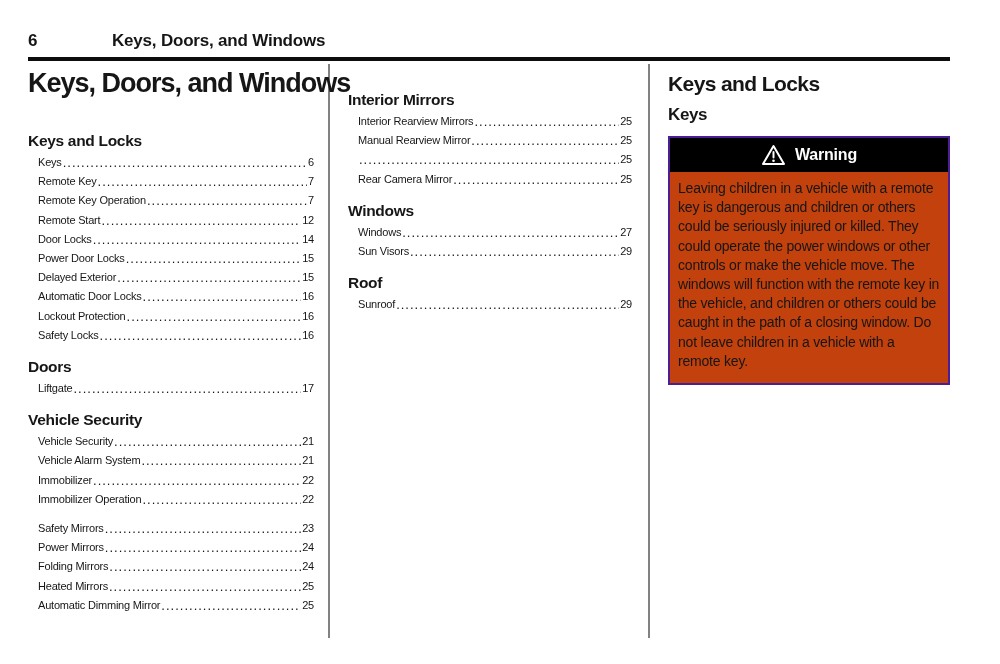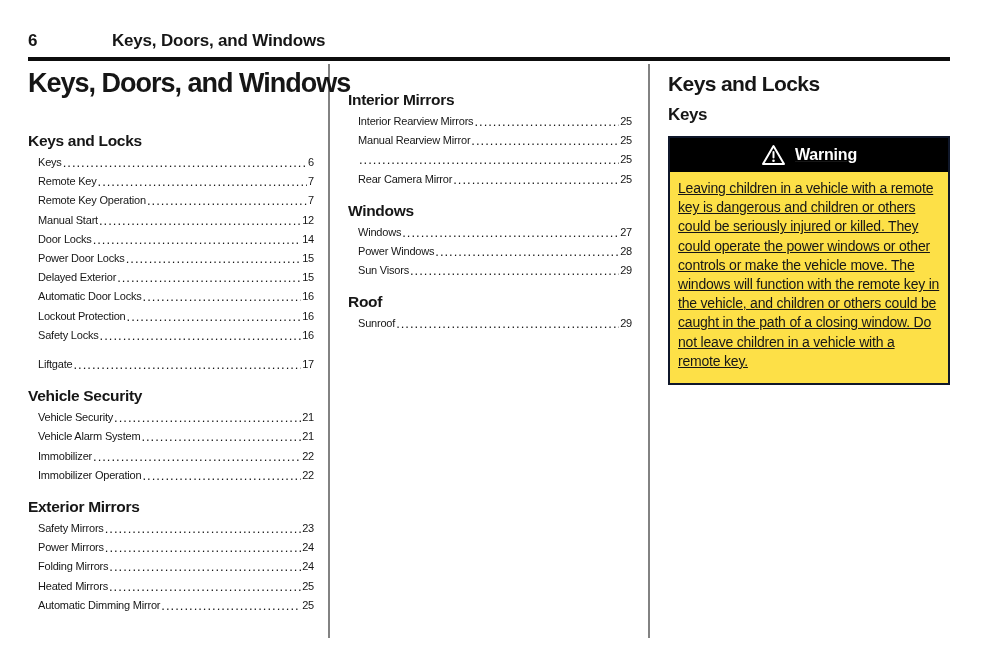--- a/index.html
+++ b/index.html
@@ -106,23 +106,22 @@
     margin-bottom: 9px;
   }
   .article-subsection-title {
     font-weight: bold;
     font-size: 17px;
     letter-spacing: -0.4px;
     line-height: 20px;
     margin-bottom: 11px;
   }
   .warning-box {
-    border: 2px solid #0f172a;
-    background: #fde047;
-    text-decoration: underline;
+    border: 2px solid #4c1d95;
+    background: #c2410c;
   }
   .warning-header {
     background: #000000;
     color: #ffffff;
     height: 34px;
     display: flex;
     align-items: center;
     justify-content: center;
     gap: 9px;
     font-weight: bold;
@@ -169,21 +168,21 @@
             <span class="toc-page">7</span>
           </div>
 
           <div class="toc-entry">
             <span class="toc-label">Remote Key Operation</span>
             <span class="toc-dots"></span>
             <span class="toc-page">7</span>
           </div>
 
           <div class="toc-entry">
-            <span class="toc-label">Manual Start</span>
+            <span class="toc-label">Remote Start</span>
             <span class="toc-dots"></span>
             <span class="toc-page">12</span>
           </div>
 
           <div class="toc-entry">
             <span class="toc-label">Door Locks</span>
             <span class="toc-dots"></span>
             <span class="toc-page">14</span>
           </div>
 
@@ -213,20 +212,21 @@
 
           <div class="toc-entry">
             <span class="toc-label">Safety Locks</span>
             <span class="toc-dots"></span>
             <span class="toc-page">16</span>
           </div>
         </div>
     </div>
 
     <div class="toc-section">
+      <div class="toc-heading">Doors</div>
       <div>
 
           <div class="toc-entry">
             <span class="toc-label">Liftgate</span>
             <span class="toc-dots"></span>
             <span class="toc-page">17</span>
           </div>
         </div>
     </div>
 
@@ -254,21 +254,20 @@
 
           <div class="toc-entry">
             <span class="toc-label">Immobilizer Operation</span>
             <span class="toc-dots"></span>
             <span class="toc-page">22</span>
           </div>
         </div>
     </div>
 
     <div class="toc-section">
-      <div class="toc-heading">Exterior Mirrors</div>
       <div>
 
           <div class="toc-entry">
             <span class="toc-label">Safety Mirrors</span>
             <span class="toc-dots"></span>
             <span class="toc-page">23</span>
           </div>
 
           <div class="toc-entry">
             <span class="toc-label">Power Mirrors</span>
@@ -330,25 +329,20 @@
     <div class="toc-section">
       <div class="toc-heading">Windows</div>
       <div>
 
           <div class="toc-entry">
             <span class="toc-label">Windows</span>
             <span class="toc-dots"></span>
             <span class="toc-page">27</span>
           </div>
 
-          <div class="toc-entry">
-            <span class="toc-label">Power Windows</span>
-            <span class="toc-dots"></span>
-            <span class="toc-page">28</span>
-          </div>
 
           <div class="toc-entry">
             <span class="toc-label">Sun Visors</span>
             <span class="toc-dots"></span>
             <span class="toc-page">29</span>
           </div>
         </div>
     </div>
 
     <div class="toc-section">

